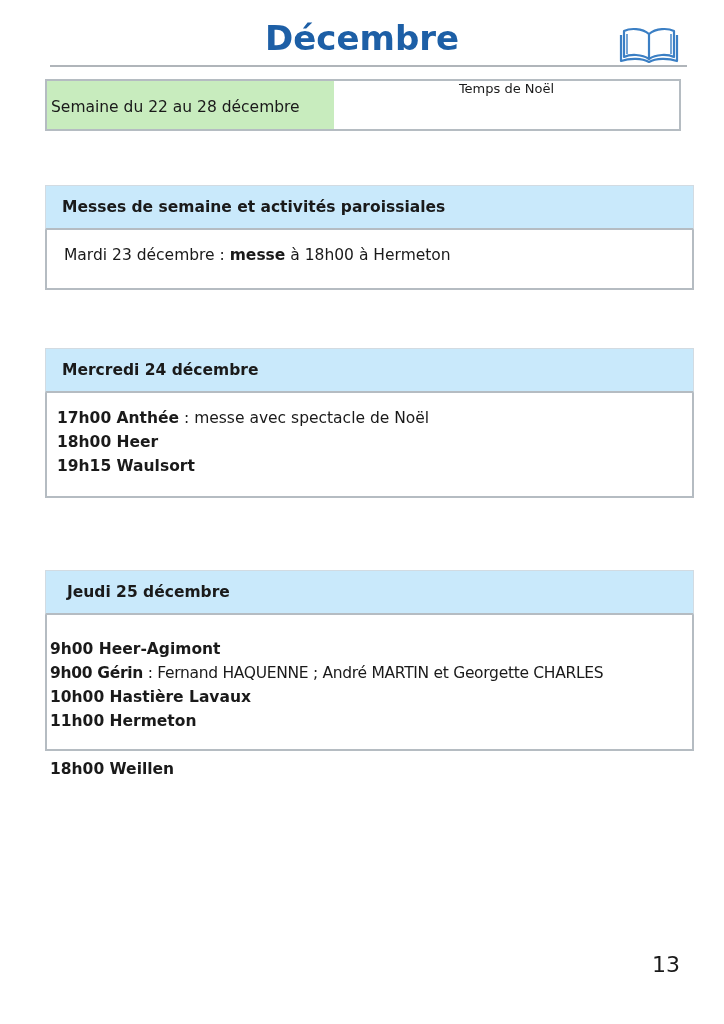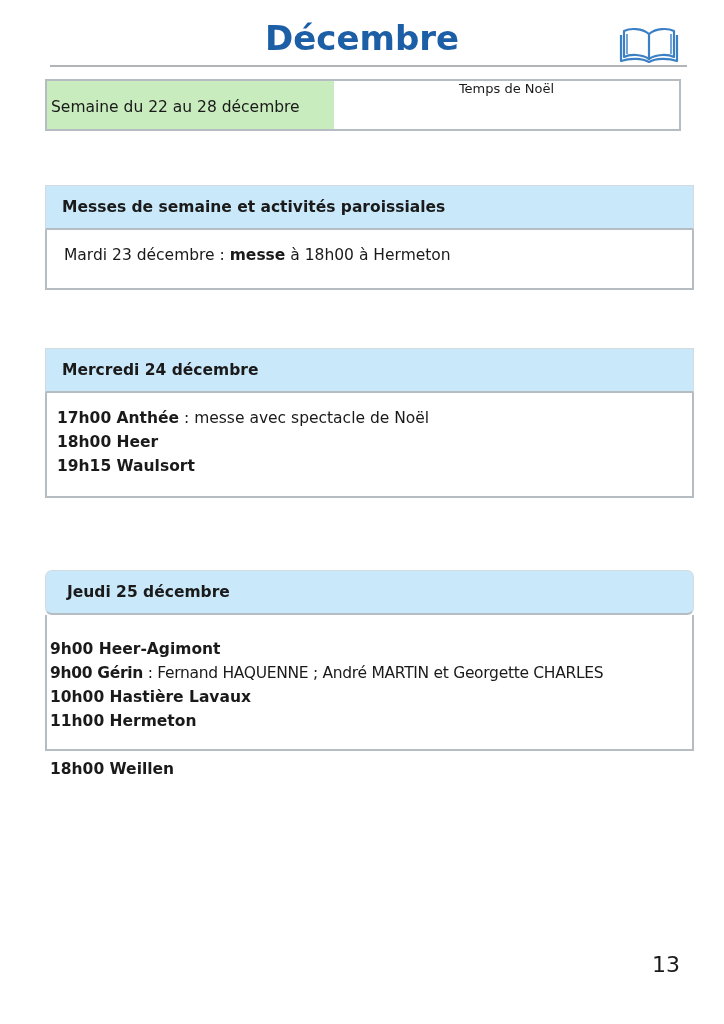--- a/index.html
+++ b/index.html
@@ -77,21 +77,21 @@
 <div class="section" style="top:348px;">
   <div class="sec-head">Mercredi 24 décembre</div>
   <div class="sec-body" style="height:105px; padding:13px 0 0 10px;">
     <div class="line"><b>17h00 Anthée</b><span> : messe avec spectacle de Noël</span></div>
     <div class="line"><b>18h00 Heer</b></div>
     <div class="line"><b>19h15 Waulsort</b></div>
   </div>
 </div>
 
 <div class="section" style="top:570px;">
-  <div class="sec-head" style="padding-left:21px;border-radius:7px;">Jeudi 25 décembre</div>
+  <div class="sec-head" style="padding-left:21px;">Jeudi 25 décembre</div>
   <div class="sec-body" style="height:136px; padding:22px 0 0 3px;">
     <div class="line"><b>9h00 Heer-Agimont</b></div>
     <div class="line" style="letter-spacing:-0.3px;"><b>9h00 Gérin</b><span> : Fernand HAQUENNE ; André MARTIN et Georgette CHARLES</span></div>
     <div class="line"><b>10h00 Hastière Lavaux</b></div>
     <div class="line"><b>11h00 Hermeton</b></div>
     <div class="line" style="height:24px;"></div>
     <div class="line"><b>18h00 Weillen</b></div>
   </div>
 </div>
 

